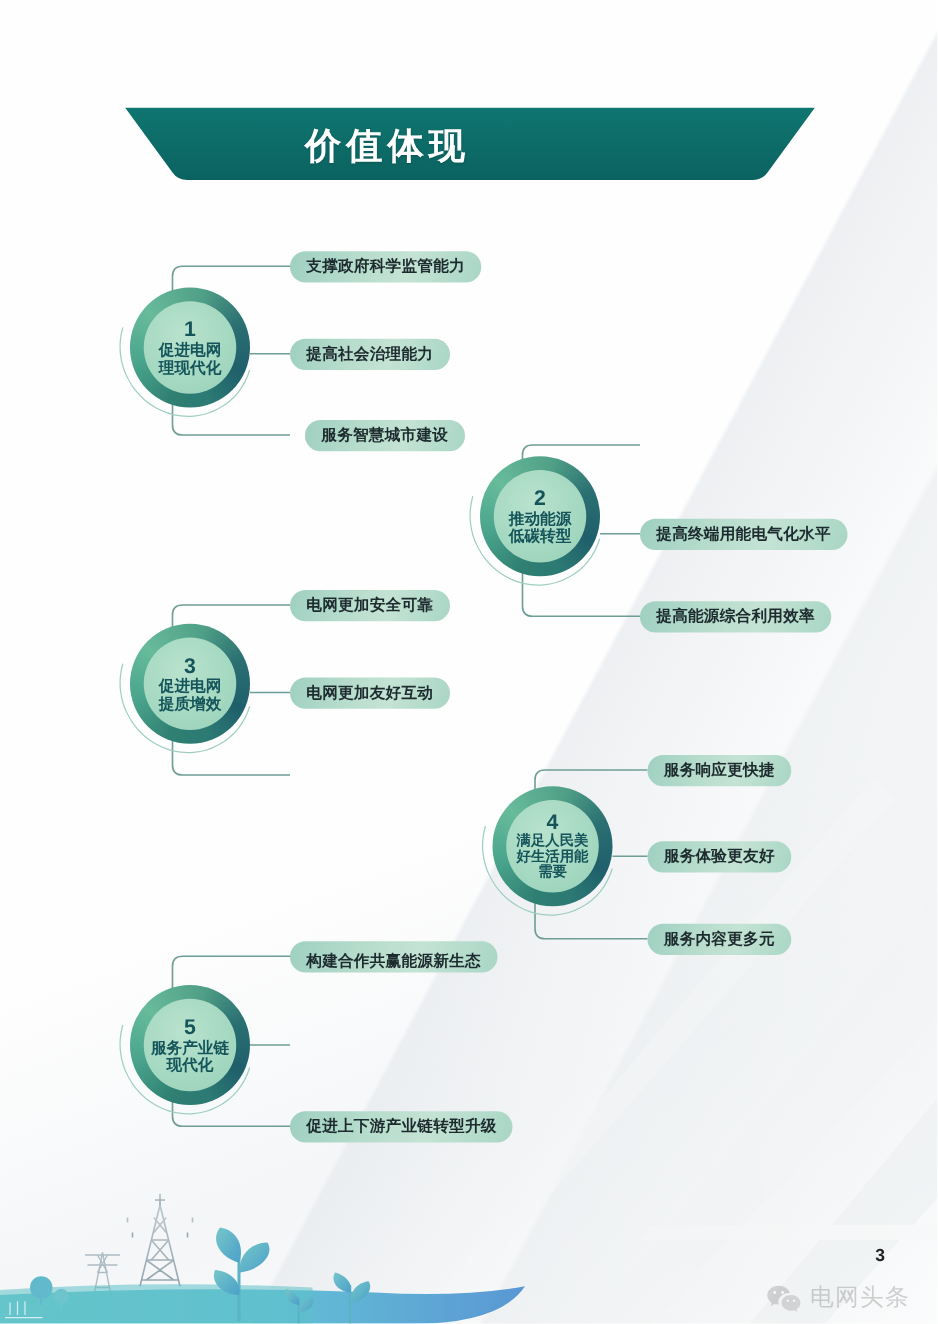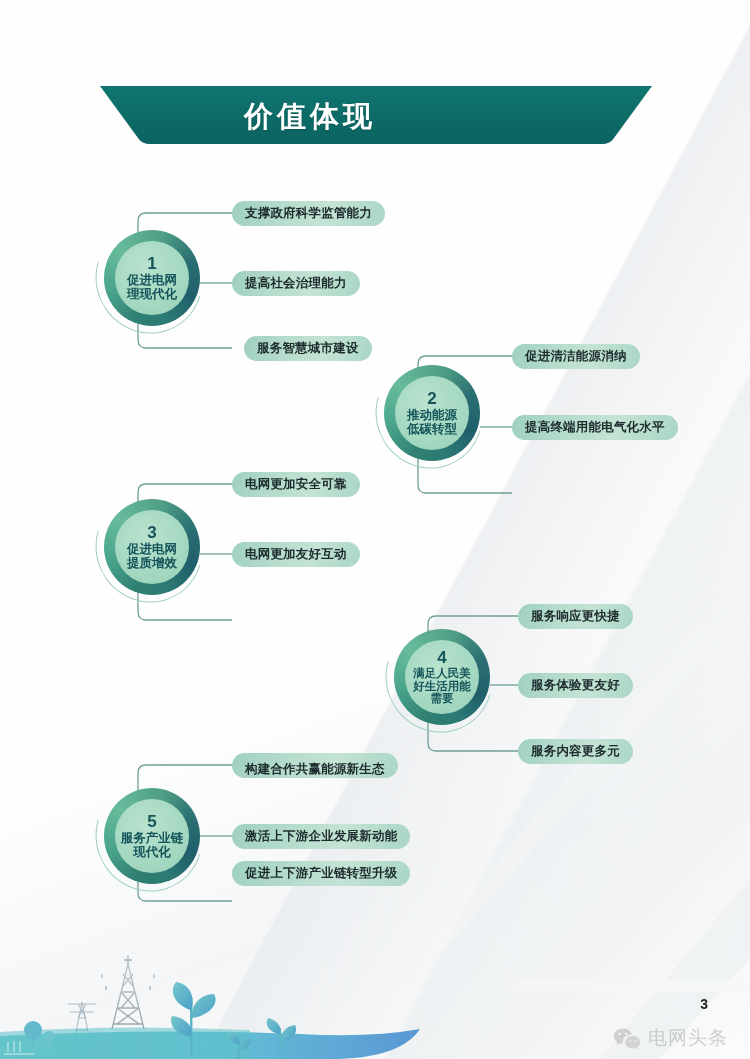--- a/index.html
+++ b/index.html
@@ -167,25 +167,25 @@
   <div class="node" style="left:384px;top:365px;width:96px;height:96px;">
     <div class="arc" style="left:-8px;top:-6px;width:104px;height:108px;"></div>
     <div class="circle-outer" style="width:96px;height:96px;">
       <div class="circle-inner" style="left:11px;top:11px;width:74px;height:74px;">
         <div class="circle-num">2</div>
         <div class="circle-label">推动能源
 低碳转型</div>
       </div>
     </div>
   </div>
-  <div class="pill" style="left:512px;top:344px;">
-      <span>促进清洁能源消纳</span>
-    </div>
   <div class="pill" style="left:512px;top:415px;">
       <span>提高终端用能电气化水平</span>
+    </div>
+  <div class="pill" style="left:512px;top:481px;">
+      <span>提高能源综合利用效率</span>
     </div>
 
   <div class="node" style="left:104px;top:499px;width:96px;height:96px;">
     <div class="arc" style="left:-8px;top:-6px;width:104px;height:108px;"></div>
     <div class="circle-outer" style="width:96px;height:96px;">
       <div class="circle-inner" style="left:11px;top:11px;width:74px;height:74px;">
         <div class="circle-num">3</div>
         <div class="circle-label">促进电网
 提质增效</div>
       </div>
@@ -225,24 +225,21 @@
       <div class="circle-inner" style="left:11px;top:11px;width:74px;height:74px;">
         <div class="circle-num">5</div>
         <div class="circle-label">服务产业链
 现代化</div>
       </div>
     </div>
   </div>
   <div class="pill" style="left:232px;top:753px;align-items:flex-end;">
       <span>构建合作共赢能源新生态</span>
     </div>
-  <div class="pill" style="left:232px;top:824px;">
-      <span>激活上下游企业发展新动能</span>
-    </div>
-  <div class="pill" style="left:232px;top:861px;">
+  <div class="pill" style="left:232px;top:889px;">
       <span>促进上下游产业链转型升级</span>
     </div>
 
   <svg class="footer-art" viewBox="0 0 430 135" preserveAspectRatio="none">
     <defs>
       <linearGradient id="landGrad" x1="0" y1="0" x2="1" y2="0">
         <stop offset="0%" stop-color="#63c5c8"></stop>
         <stop offset="55%" stop-color="#57b9d3"></stop>
         <stop offset="100%" stop-color="#4c8fd1"></stop>
       </linearGradient>

